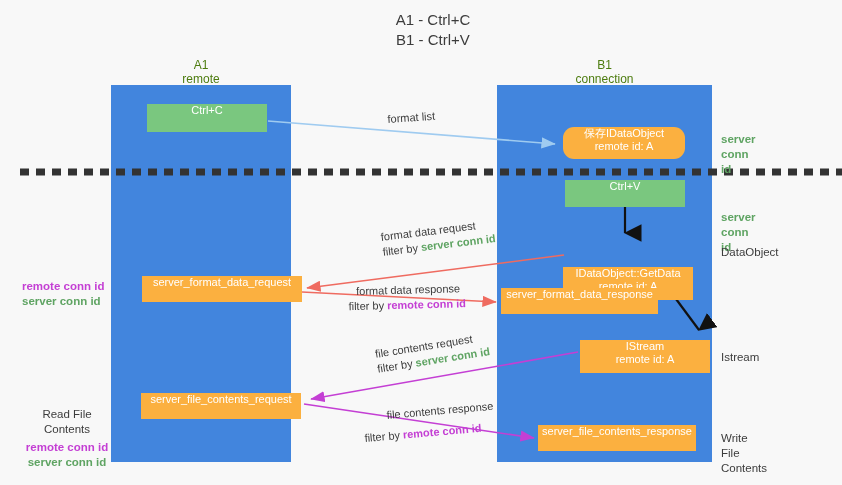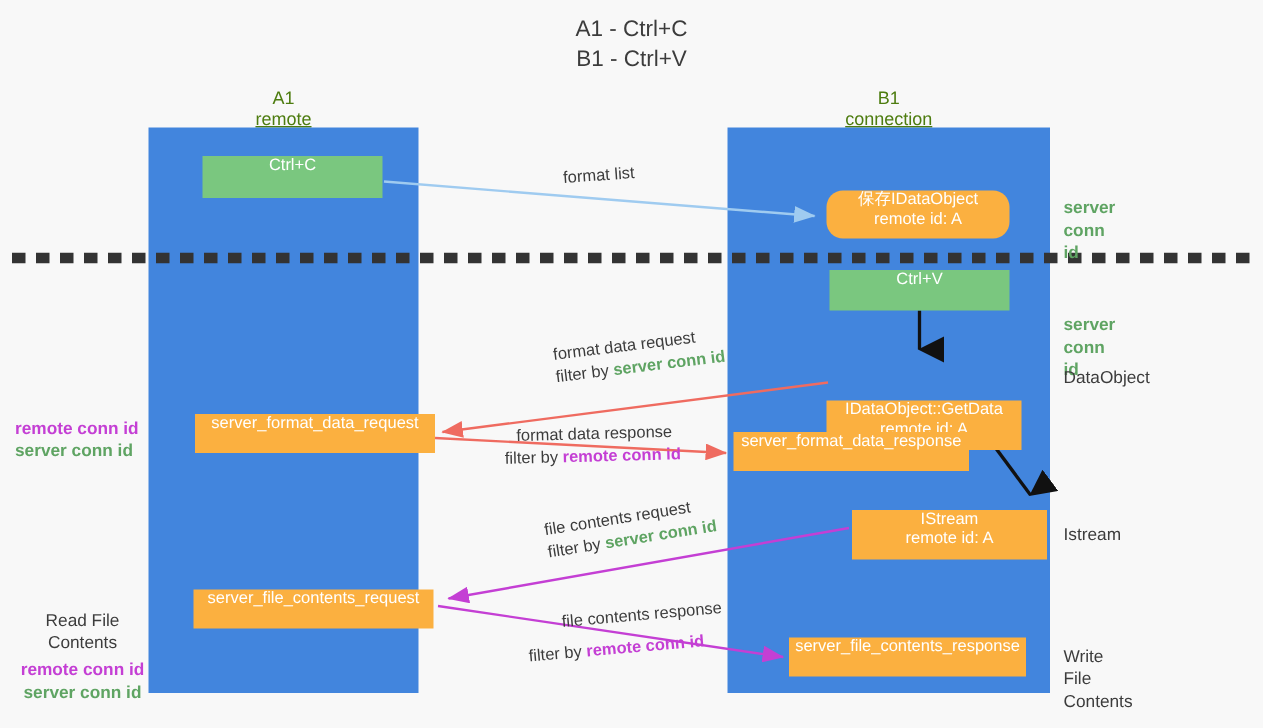--- a/index.html
+++ b/index.html
@@ -3,35 +3,35 @@
 <meta charset="utf-8">
 <style>
   html,body{margin:0;padding:0;}
   body{
     width:842px;height:485px;
     background:#f8f8f8;
     font-family:"Liberation Sans","DejaVu Sans",sans-serif;
     overflow:hidden;
     position:relative;
   }
-  #stage{position:absolute;left:0;top:0;width:704px;height:485px;}
+  #stage{position:absolute;left:12px;top:0;width:704px;height:485px;}
   .abs{position:absolute;}
 
   
   .title{
     left:0;top:10px;width:842px;
     text-align:center;font-size:15px;color:#3c3c3c;line-height:20px;
   }
 
   
   .colhead{
     text-align:center;font-size:12px;color:#4d7c0f;line-height:14px;
   }
   .colhead .l1{display:block;}
-  .colhead .l2{display:block;text-decoration:underline;}
+  .colhead .l2{display:block;}
 
   
   .lane{background:#4285dd;}
 
   
   .box{
     box-sizing:border-box;
     display:flex;flex-direction:column;
     align-items:center;justify-content:flex-start;
     color:#ffffff;font-size:11px;line-height:13px;

